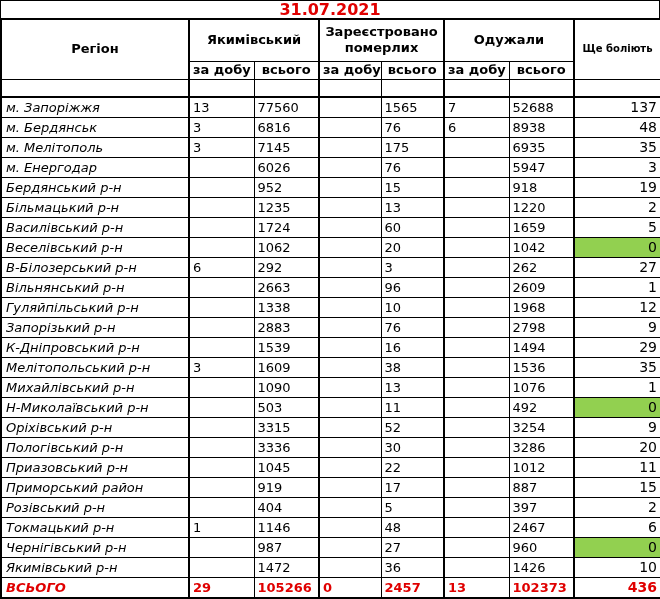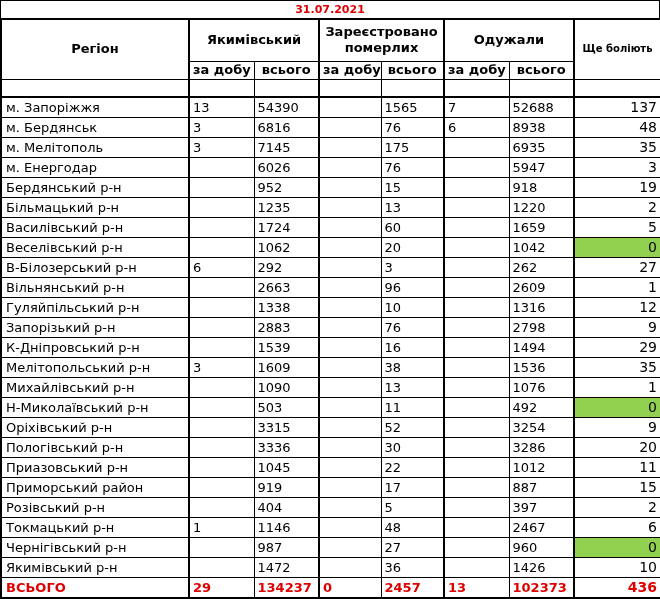--- a/index.html
+++ b/index.html
@@ -5,21 +5,21 @@
   html,body{margin:0;padding:0;background:#ffffff;}
   body{
     width:660px;height:599px;overflow:hidden;
     font-family:"DejaVu Sans","Liberation Sans",sans-serif;
     color:#000;
     -webkit-font-smoothing:antialiased;
   }
   .date-bar{
     box-sizing:border-box;width:660px;height:18px;
     border:1px solid #000;border-bottom:none;
-    text-align:center;font-size:11px;font-weight:bold;
+    text-align:center;font-size:16px;font-weight:bold;
     line-height:17px;color:var(--red,#e00000);
   }
   table{
     border-collapse:collapse;table-layout:fixed;width:660px;
     border:2px solid #000;
   }
   td{
     box-sizing:border-box;
     border:1px solid #000;
     font-size:13px;line-height:19px;height:20px;
@@ -33,21 +33,21 @@
     font-weight:bold;text-align:center;white-space:normal;
     line-height:1.25;
   }
   tr.head1 td{height:42px;}
   tr.head2 td{height:18px;white-space:nowrap;text-align:center;}
   td.region-head{font-size:13px;}
   td.sick-head{font-size:10px;}
   
   tr.spacer td{height:18px;border-bottom:2px solid #000;}
   
-  td.region{text-align:left;padding-left:4px;}
+  td.region{text-align:left;padding-left:4px;font-style:italic;}
   td.num{text-align:left;}
   td.sick{text-align:right;font-size:14px;}
   td.green{background:#92d050;}
   
   tr.total td{font-weight:bold;color:var(--red,#e00000);border-bottom:2px solid #000;}
 </style>
 </head>
 <body style="--red: #e00000;">
 
 <div class="date-bar">31.07.2021</div>
@@ -87,21 +87,21 @@
       <td></td>
       <td class="gb"></td>
       <td></td>
       <td class="gb"></td>
     </tr>
   </tbody>
   <tbody id="data-rows">
       <tr>
         <td class="region">м. Запоріжжя</td>
         <td class="num gb">13</td>
-        <td class="num">54390</td>
+        <td class="num">77560</td>
         <td class="num gb"></td>
         <td class="num">1565</td>
         <td class="num gb">7</td>
         <td class="num">52688</td>
         <td class="sick gb">137</td>
       </tr>
       <tr>
         <td class="region">м. Бердянськ</td>
         <td class="num gb">3</td>
         <td class="num">6816</td>
@@ -191,21 +191,21 @@
         <td class="num">2609</td>
         <td class="sick gb">1</td>
       </tr>
       <tr>
         <td class="region">Гуляйпільський р-н</td>
         <td class="num gb"></td>
         <td class="num">1338</td>
         <td class="num gb"></td>
         <td class="num">10</td>
         <td class="num gb"></td>
-        <td class="num">1316</td>
+        <td class="num">1968</td>
         <td class="sick gb">12</td>
       </tr>
       <tr>
         <td class="region">Запорізький р-н</td>
         <td class="num gb"></td>
         <td class="num">2883</td>
         <td class="num gb"></td>
         <td class="num">76</td>
         <td class="num gb"></td>
         <td class="num">2798</td>
@@ -327,21 +327,21 @@
         <td class="num">1472</td>
         <td class="num gb"></td>
         <td class="num">36</td>
         <td class="num gb"></td>
         <td class="num">1426</td>
         <td class="sick gb">10</td>
       </tr>
       <tr class="total">
         <td class="region">ВСЬОГО</td>
         <td class="num gb">29</td>
-        <td class="num">134237</td>
+        <td class="num">105266</td>
         <td class="num gb">0</td>
         <td class="num">2457</td>
         <td class="num gb">13</td>
         <td class="num">102373</td>
         <td class="sick gb">436</td>
       </tr>
     </tbody>
 </table>
 
 </body></html>

